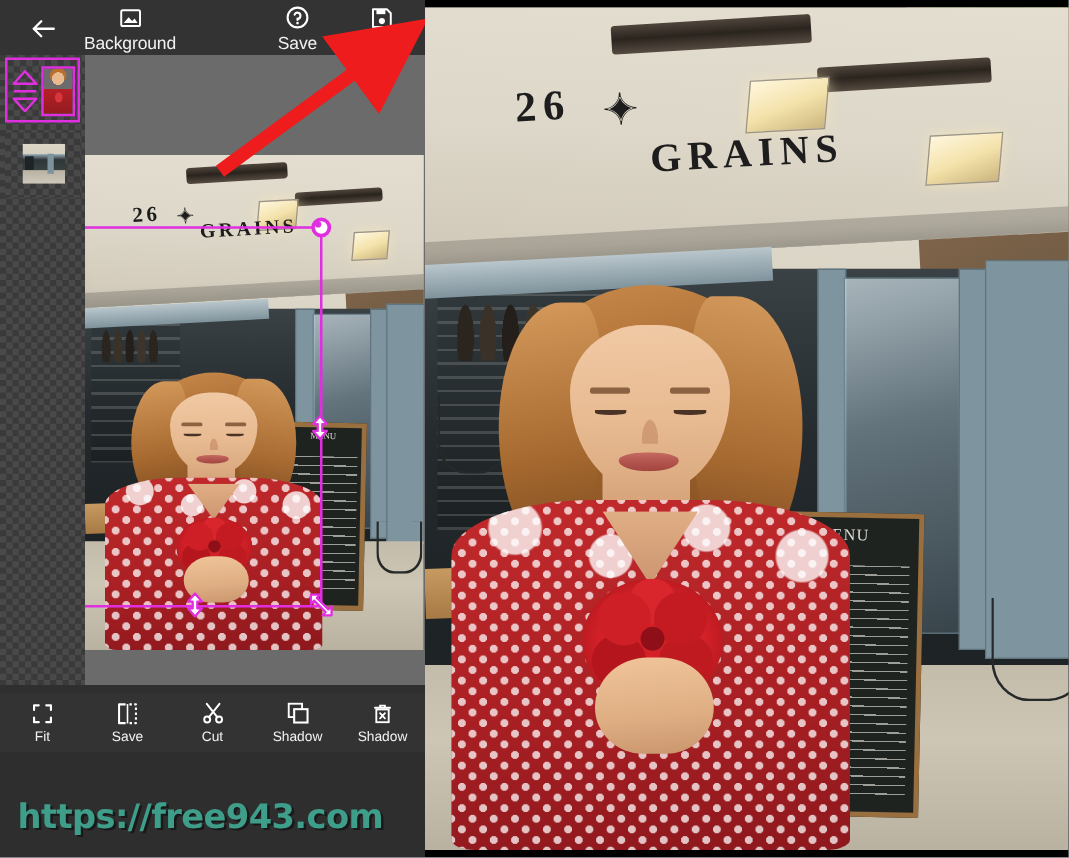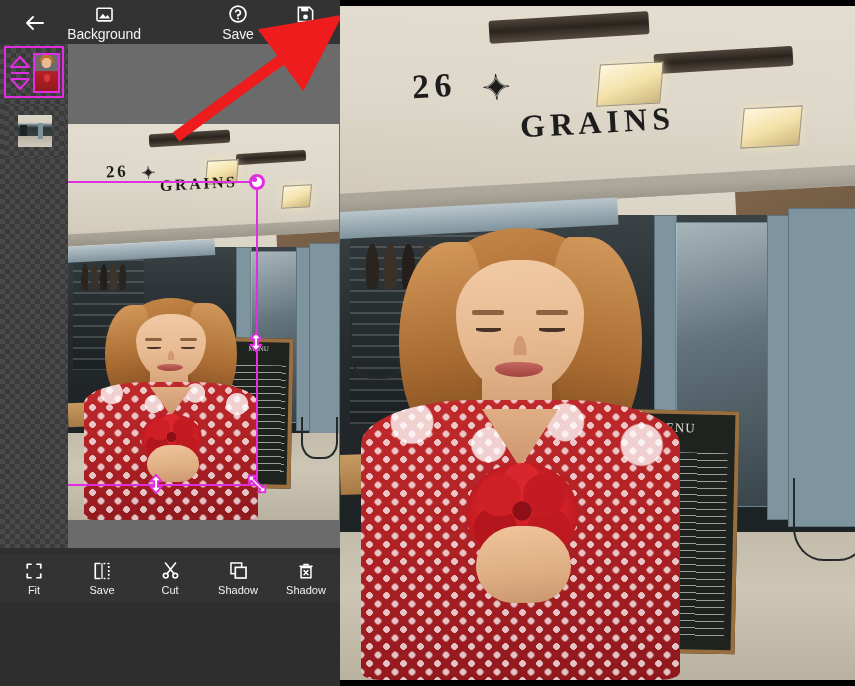--- a/index.html
+++ b/index.html
@@ -676,20 +676,21 @@
             <path d="M9.4 5.6 V3.4 H14.6 V5.6" fill="none" stroke="#fff" stroke-width="1.9"></path>
             <rect x="5.4" y="7.4" width="13.2" height="13.6" fill="none" stroke="#fff" stroke-width="2"></rect>
             <path d="M9.4 11.4 L14.6 17 M14.6 11.4 L9.4 17" stroke="#fff" stroke-width="2" stroke-linecap="round"></path>
           </svg>
         </span>
         <span class="lb">Shadow</span>
       </div>
     </div>
 
     <div id="watermark-zone">
+      <div class="wm" id="wm-2">https://free943.com</div>
     </div>
   </div>
 
   <div id="preview">
     <div id="preview-inner">
       <div class="scene">
         <div class="sc-sky"></div>
         <div class="sc-brick"></div>
         <div class="sc-ivy"></div>
         <div class="sc-fascia"></div>

